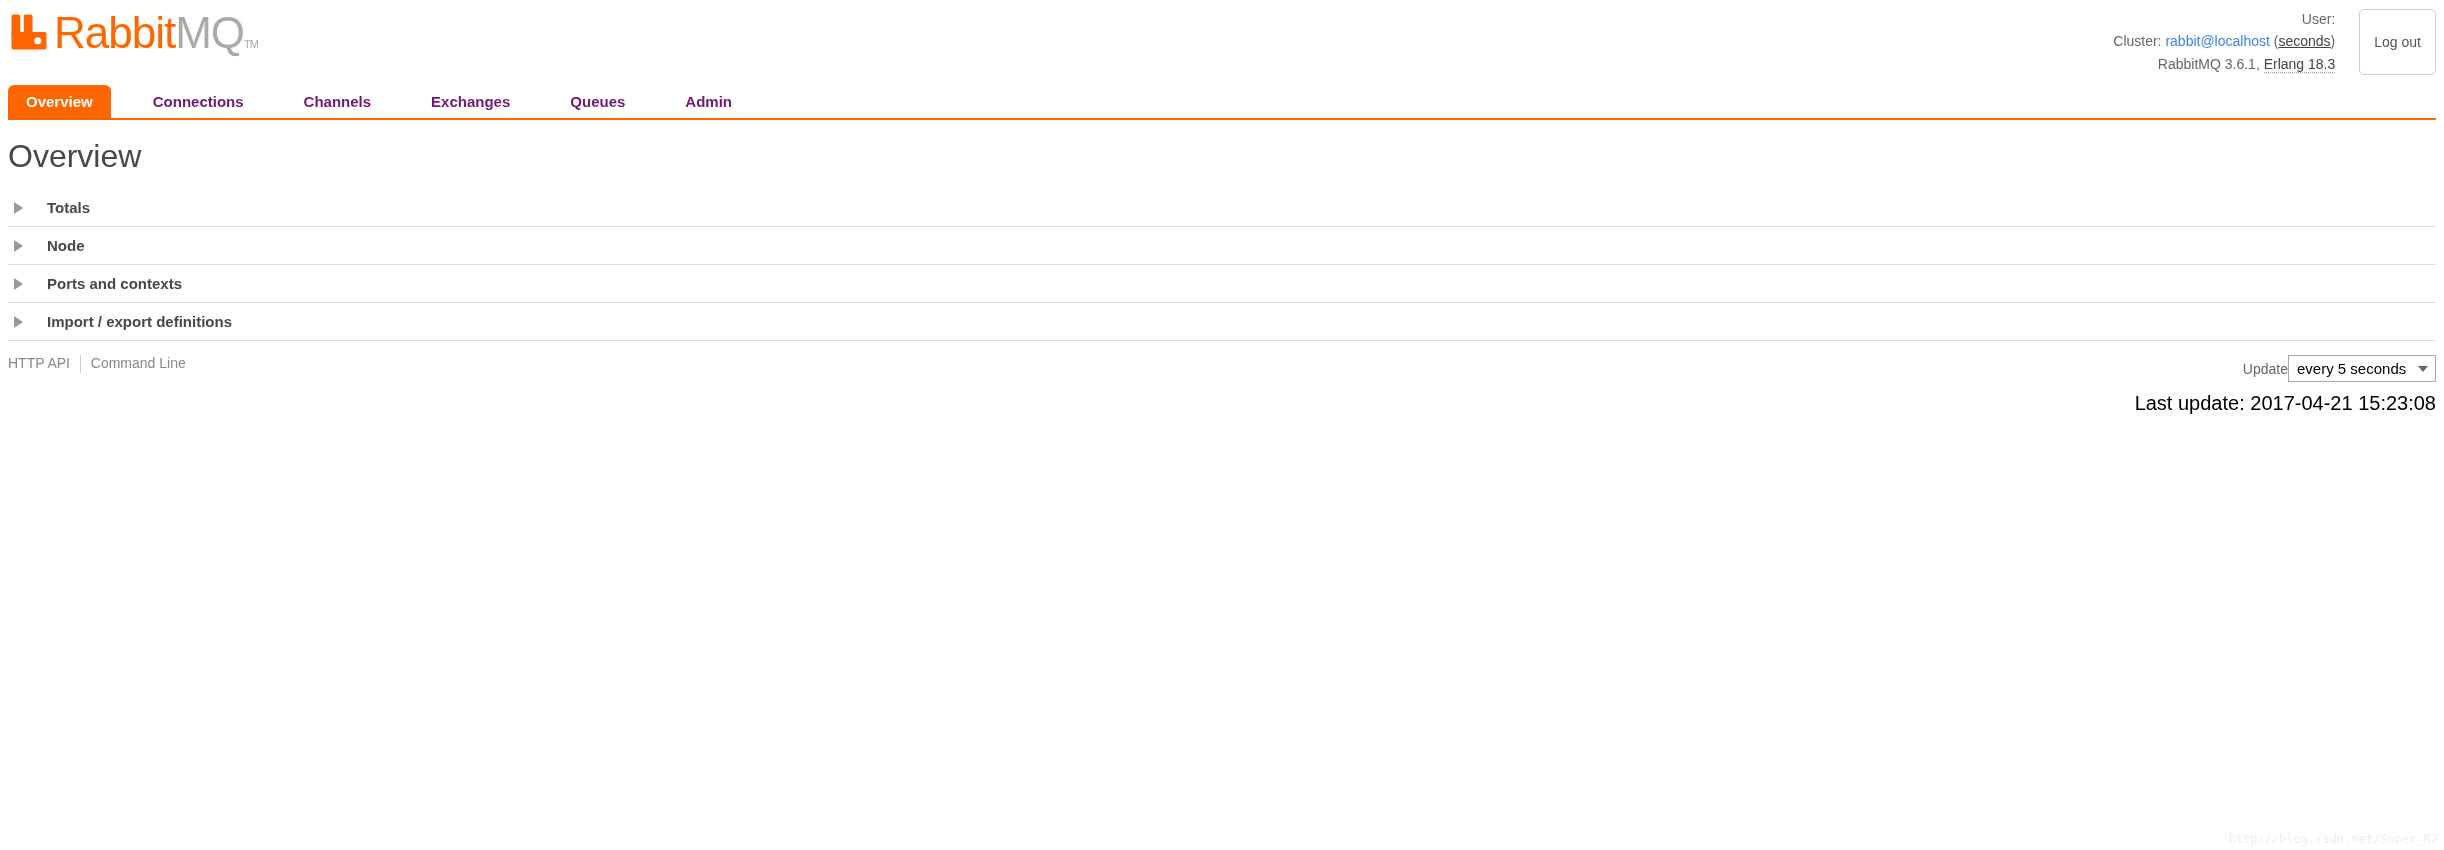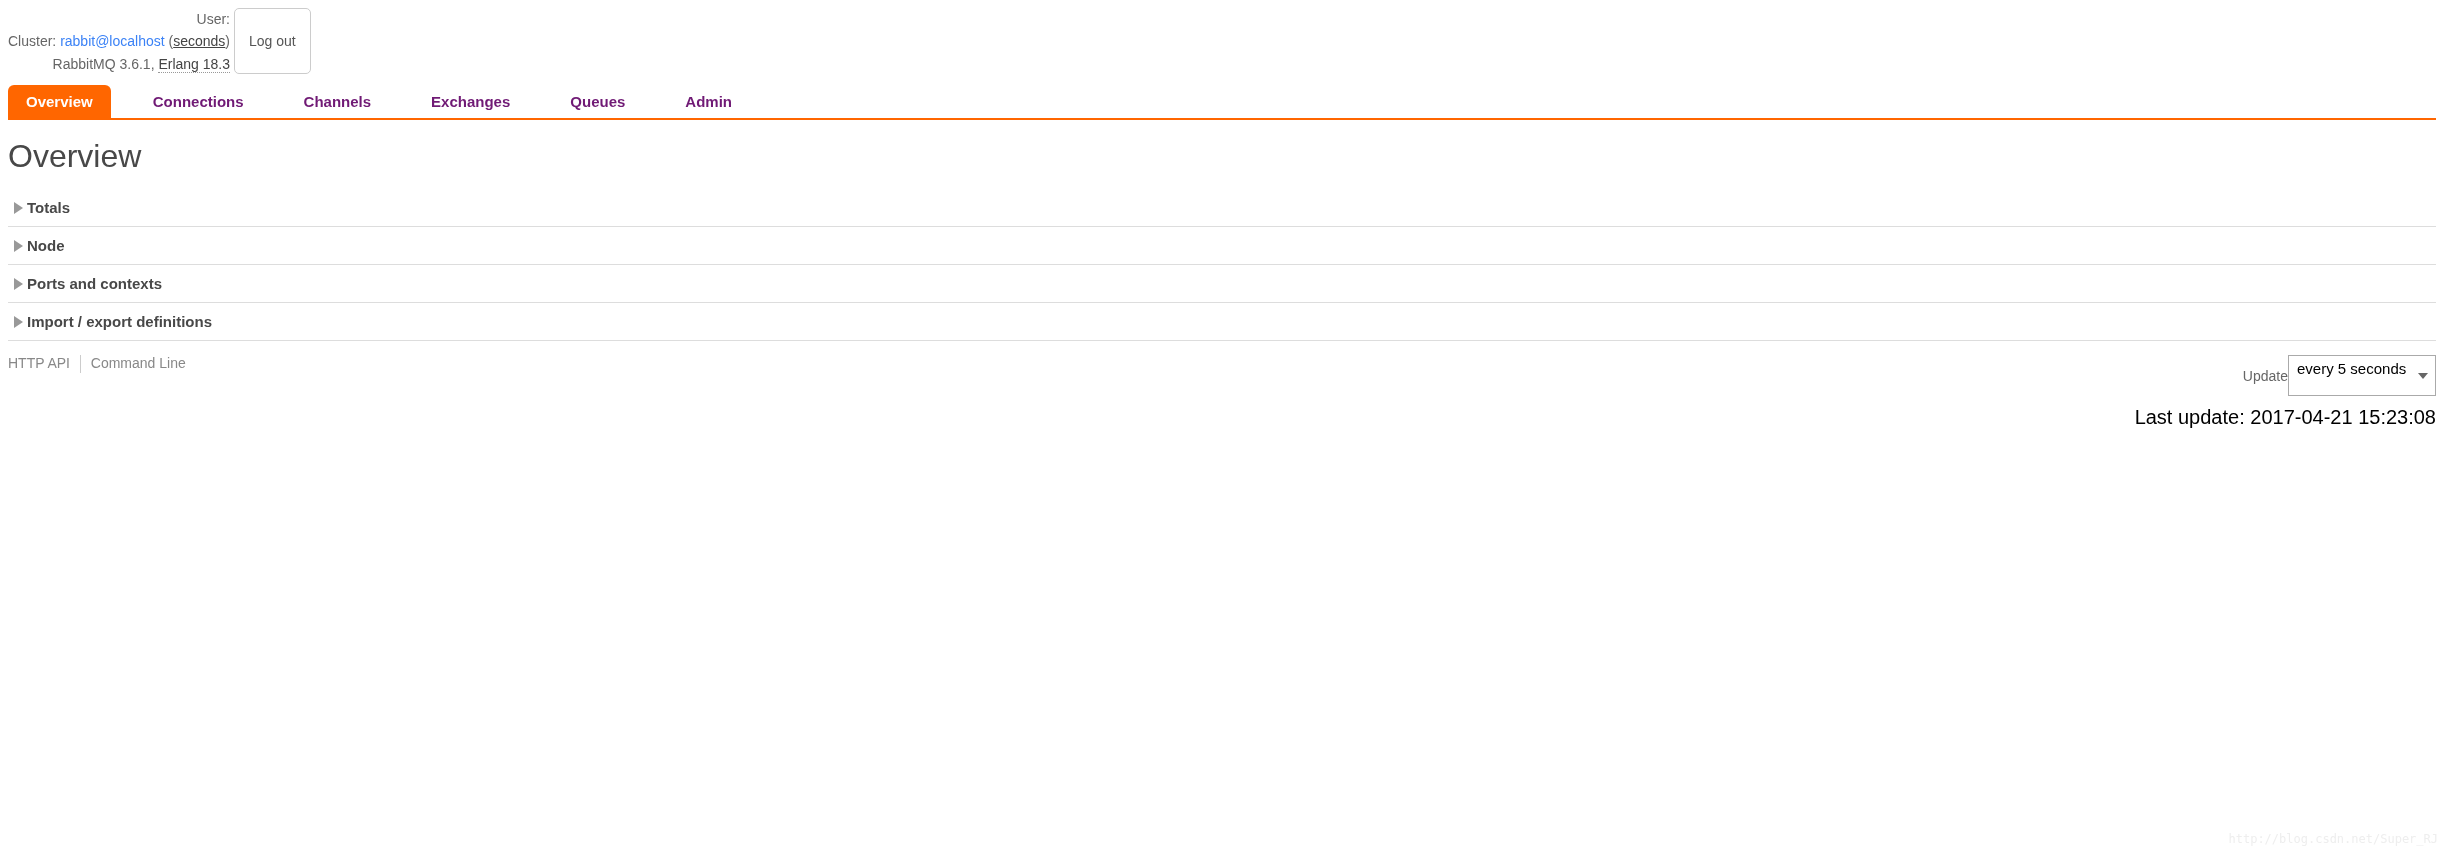--- a/index.html
+++ b/index.html
@@ -6,53 +6,66 @@
     body { font-family: Verdana, Arial, sans-serif; font-size: 13px; color: #484848; background: #fff; padding: 8px; }
     
     .header { display: flex; justify-content: space-between; align-items: flex-start; margin-bottom: 10px; }
     .logo { display: flex; align-items: center; }
     .logo-icon { margin-right: 4px; }
     .logo-text { font-size: 44px; font-weight: 300; letter-spacing: -1px; }
     .logo-rabbit { color: #f60; }
     .logo-mq { color: #aaa; }
     .logo-tm { font-size: 11px; color: #aaa; vertical-align: baseline; }
     
-    .header-right { display: flex; align-items: flex-start; gap: 4px; }
+    .header-right { display: flex; align-items: flex-end; gap: 24px; }
     .header-info { text-align: right; line-height: 1.6; font-size: 14px; color: #666; }
     .header-info a { color: #444; text-decoration: underline; }
     .dotted { border-bottom: 1px dotted #999; text-decoration: none !important; }
     .logout-btn { background: #fff; border: 1px solid #ccc; border-radius: 5px; padding: 24px 14px; font-size: 14px; cursor: pointer; color: #555; }
     
     .tabs { display: flex; border-bottom: 2px solid #f60; }
     .tab { padding: 8px 18px; font-size: 15px; font-weight: bold; color: #701a75; cursor: pointer; border-radius: 6px 6px 0 0; margin-right: 24px; }
     .tab.active { background: #f60; color: #fff; }
     
     .page-title { font-size: 32px; font-weight: normal; color: #484848; margin: 18px 0 14px 0; }
     
     .section { border-bottom: 1px solid #ddd; padding: 10px 0 10px 6px; }
     .section-header { display: flex; align-items: center; cursor: pointer; }
-    .section-title { font-size: 15px; font-weight: bold; color: #484848; margin-left: 4px; }
+    .section-title { font-size: 15px; font-weight: bold; color: #484848; margin-left: 24px; }
     .triangle { width: 0; height: 0; border-top: 6px solid transparent; border-bottom: 6px solid transparent; border-left: 9px solid #999; display: inline-block; }
     
     .footer { display: flex; justify-content: space-between; align-items: flex-start; margin-top: 14px; }
     .footer-left { font-size: 14px; color: #888; }
     .footer-left .divider { display: inline-block; width: 1px; height: 18px; background: #ccc; vertical-align: middle; margin: 0 6px; }
     .footer-link { color: #888; cursor: pointer; }
     .footer-right { text-align: right; }
     .update-row { display: flex; align-items: center; justify-content: flex-end; font-size: 14px; color: #666; margin-bottom: 10px; }
-    .update-select { border: 1px solid #aaa; padding: 4px 28px 18px 8px; font-size: 15px; background: #fff; appearance: none; position: relative; }
+    .update-select { border: 1px solid #aaa; padding: 4px 28px 4px 8px; font-size: 15px; background: #fff; appearance: none; position: relative; }
     .select-wrap { position: relative; display: inline-block; }
     .select-wrap::after { content: ""; position: absolute; right: 8px; top: 50%; transform: translateY(-50%); width: 0; height: 0; border-left: 5px solid transparent; border-right: 5px solid transparent; border-top: 6px solid #666; pointer-events: none; }
     .last-update { font-size: 20px; color: #000000; }
     .watermark { position: fixed; bottom: 4px; right: 6px; font-size: 12px; color: #eee; pointer-events: none; font-family: monospace; }
   </style>
 </head>
 <body>
 
 <div class="header">
+  <div class="logo">
+    <span class="logo-icon">
+      <svg width="42" height="42" viewBox="0 0 48 48">
+        <rect x="4" y="4" width="10" height="26" rx="2" fill="#f60"></rect>
+        <rect x="18" y="4" width="10" height="26" rx="2" fill="#f60"></rect>
+        <rect x="4" y="24" width="40" height="20" rx="2" fill="#f60"></rect>
+        <circle cx="34" cy="34" r="4" fill="#fff"></circle>
+      </svg>
+    </span>
+    <span class="logo-text">
+      <span class="logo-rabbit">Rabbit</span><span class="logo-mq">MQ</span><span class="logo-tm">TM</span>
+    </span>
+  </div>
   <div class="header-right">
     <div class="header-info">
       <div><span>User:</span></div>
       <div>
         <span>Cluster:</span>
         <span style="color:#3b82f6;">rabbit@localhost</span>
         (<a href="#">seconds</a>)
       </div>
       <div>
         <span>RabbitMQ 3.6.1,</span>

